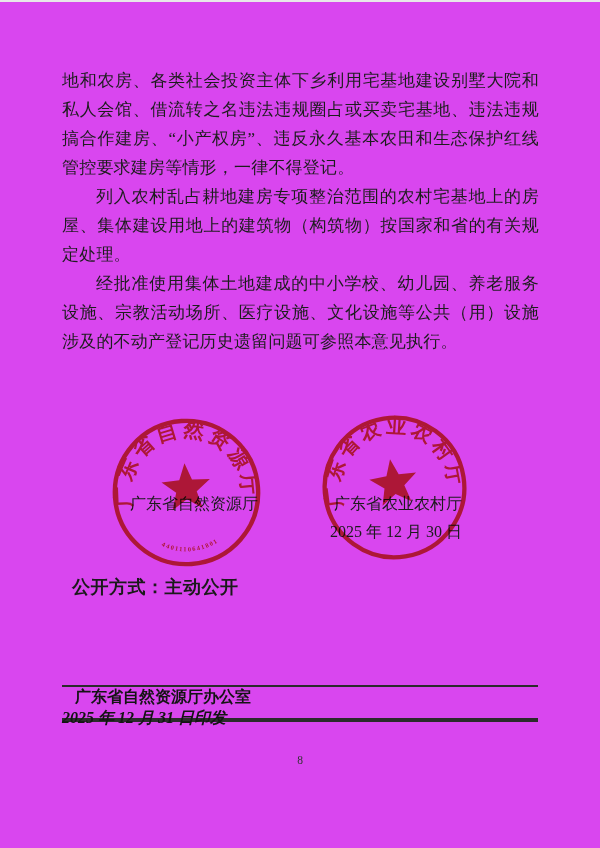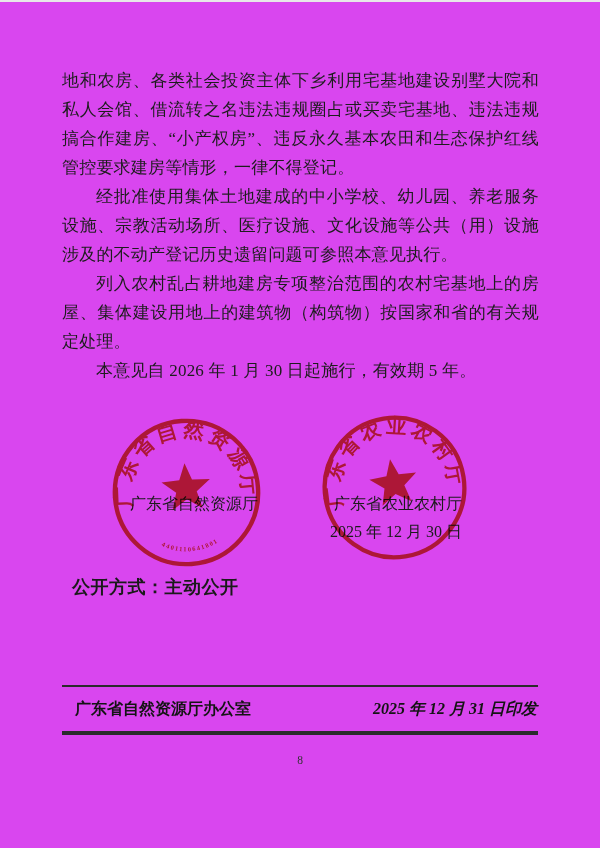--- a/index.html
+++ b/index.html
@@ -62,25 +62,26 @@
   
   .footer{
     position:absolute;
     left:62px;top:683px;width:476px;
     font-size:16px;
     font-weight:600;
     color:#141414;
   }
   .rule{height:2px;background:#2b2b2b;}
   .frow{
-    height:44px;
+    height:31px;
     display:flex;
-    align-items:center;
+    align-items:flex-start;
     justify-content:space-between;
     white-space:nowrap;
+    flex-direction:column;
   }
   .frow .lead{padding-left:13px;}
   .frow .tail{padding-right:1px;font-style:italic;}
 
   .page-number{
     position:absolute;
     left:0;top:752px;width:600px;
     text-align:center;
     font-size:11.5px;
     font-weight:400;
@@ -89,23 +90,22 @@
 
   .seal text{font-family:"Liberation Serif","DejaVu Serif",serif;font-weight:600;}
 </style>
 </head>
 <body>
 
 <div class="page">
 
   <div class="body-text">
     <p class="para">地和农房、各类社会投资主体下乡利用宅基地建设别墅大院和私人会馆、借流转之名违法违规圈占或买卖宅基地、违法违规搞合作建房、“小产权房”、违反永久基本农田和生态保护红线管控要求建房等情形，一律不得登记。</p>
+    <p class="para indent">列入农村乱占耕地建房专项整治范围的农村宅基地上的房屋、集体建设用地上的建筑物（构筑物）按国家和省的有关规定处理。</p>
     <p class="para indent">经批准使用集体土地建成的中小学校、幼儿园、养老服务设施、宗教活动场所、医疗设施、文化设施等公共（用）设施涉及的不动产登记历史遗留问题可参照本意见执行。</p>
-    <p class="para indent">列入农村乱占耕地建房专项整治范围的农村宅基地上的房屋、集体建设用地上的建筑物（构筑物）按国家和省的有关规定处理。</p>
-    <p class="para indent">本意见自 2026 年 1 月 30 日起施行，有效期 5 年。</p>
   </div>
 
   <div class="agency agency-left">广东省自然资源厅</div>
   <div class="agency agency-right">广东省农业农村厅</div>
   <div class="sign-date">2025 年 12 月 30 日</div>
 
   <svg class="seal seal-left" viewBox="0 0 160 160">
     <defs>
       <path id="sealL-arc" d="M 25.5 96.6 A 57 57 0 1 1 134.5 96.6"></path>
       <path id="sealL-base" d="M 29.1 111.8 A 60 60 0 0 0 130.9 111.8"></path>

